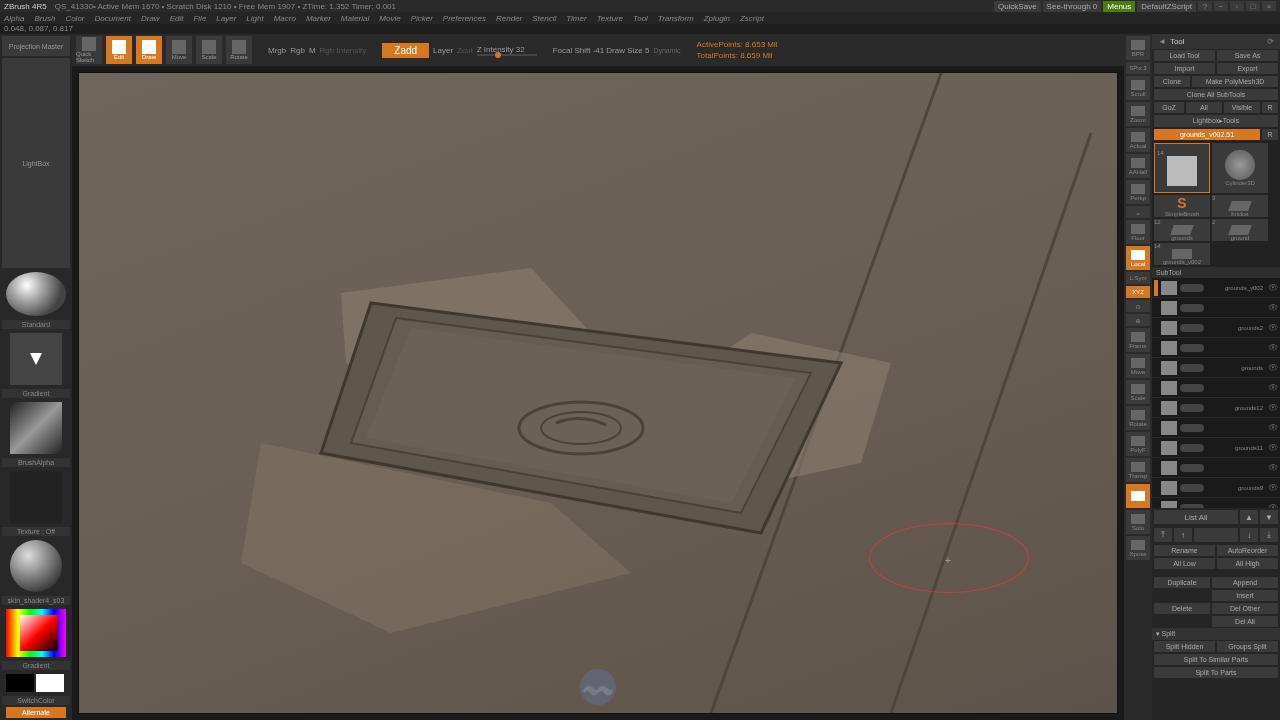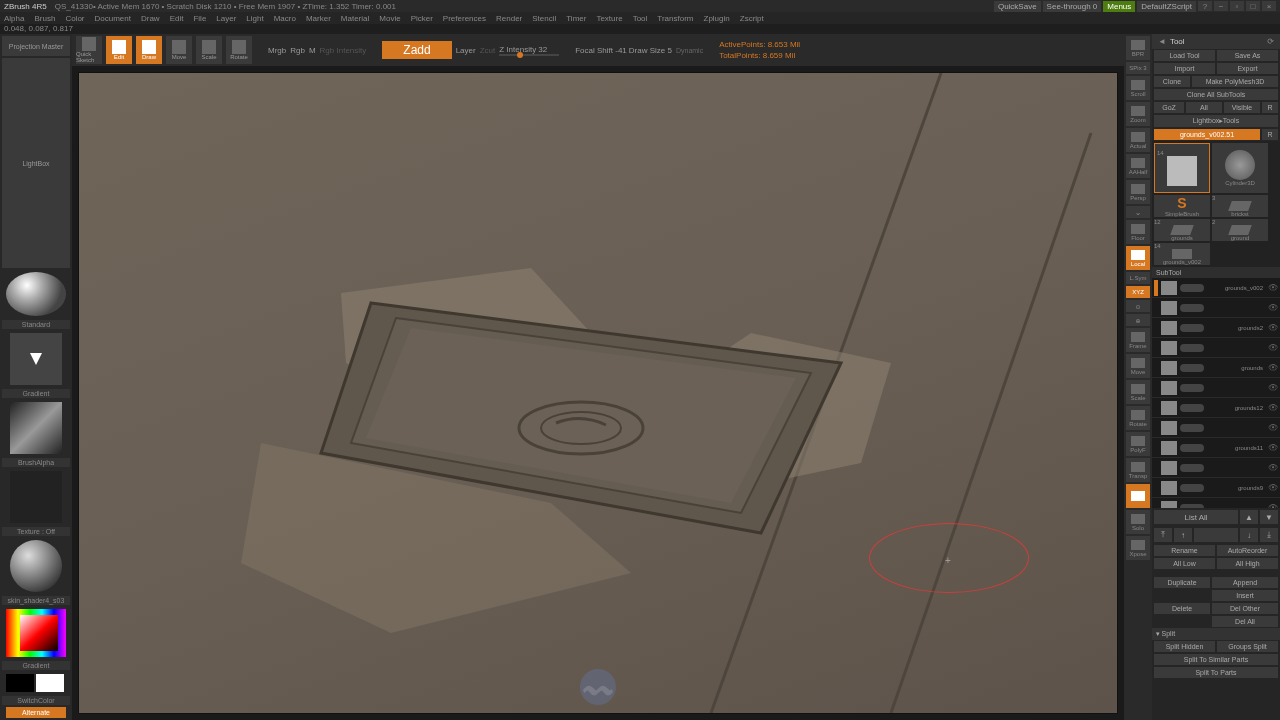--- a/index.html
+++ b/index.html
@@ -8,21 +8,21 @@
 
 .titlebar { height: 12px; background: #2a2a2a; display: flex; align-items: center; padding: 0 4px; font-size: 8px; color: #888; }
 .titlebar .title { color: #ccc; margin-right: 8px; }
 .titlebar .stats { color: #888; }
 .titlebar .right { margin-left: auto; display: flex; gap: 2px; align-items: center; }
 .titlebar .btn { background: #3a3a3a; padding: 1px 4px; font-size: 8px; color: #aaa; }
 .titlebar .btn.orange { background: #4d7c0f; color: #fff; }
 .titlebar .winbtn { width: 14px; height: 10px; background: #3a3a3a; display: inline-flex; align-items: center; justify-content: center; font-size: 8px; }
 
 
-.menubar { height: 12px; background: #252525; display: flex; align-items: center; padding: 0 4px; font-size: 8px; gap: 10px; }
+.menubar { height: 12px; background: #252525; display: flex; align-items: center; padding: 0 4px; font-size: 8px; gap: 10px; font-style: italic; }
 .menubar span { color: #888; cursor: pointer; }
 
 
 .coordsbar { height: 10px; background: #1e1e1e; padding: 0 4px; font-size: 8px; color: #888; }
 
 
 .main { display: flex; height: calc(720px - 34px); }
 
 
 .leftpanel { width: 72px; background: #282828; display: flex; flex-direction: column; padding: 2px; gap: 2px; }
@@ -39,21 +39,21 @@
 .lp-color::before { content: ''; position: absolute; inset: 6px 8px 6px 14px; background: linear-gradient(to bottom right, #fff, #f00, #000); }
 .lp-swatches { display: flex; gap: 2px; margin: 2px auto; width: 60px; }
 .lp-swatch { width: 28px; height: 18px; }
 .lp-altbtn { background: #d67822; color: #fff; font-size: 7px; padding: 2px 4px; text-align: center; margin: 0 4px; }
 
 
 .toptools { height: 32px; background: #2a2a2a; display: flex; align-items: center; padding: 2px 4px; gap: 4px; }
 .tt-tool { width: 26px; height: 28px; background: #3a3a3a; display: flex; flex-direction: column; align-items: center; justify-content: center; font-size: 6px; color: #999; }
 .tt-tool.orange { background: #d67822; color: #fff; }
 .tt-tool .icon { width: 14px; height: 14px; background: #666; }
-.tt-btn { background: #3a3a3a; padding: 2px 21px; font-size: 12px; color: #999; }
+.tt-btn { background: #3a3a3a; padding: 2px 12px; font-size: 10px; color: #999; }
 .tt-btn.orange { background: #d67822; color: #fff; }
 .tt-label { font-size: 8px; color: #999; }
 .tt-sep { width: 8px; }
 
 
 .centerarea { flex: 1; display: flex; flex-direction: column; }
 .canvas-wrap { flex: 1; position: relative; background: #1a1a1a; padding: 6px; }
 .canvas { width: 100%; height: 100%; background: linear-gradient(160deg, #706559 0%, #6a5f54 50%, #5d534a 100%); position: relative; border: 1px solid #111; overflow: hidden; }
 .canvas svg { position: absolute; inset: 0; width: 100%; height: 100%; }
 .brush-ring { position: absolute; left: 790px; top: 450px; width: 160px; height: 70px; border: 1px solid rgba(255,50,50,0.7); border-radius: 50%; }

